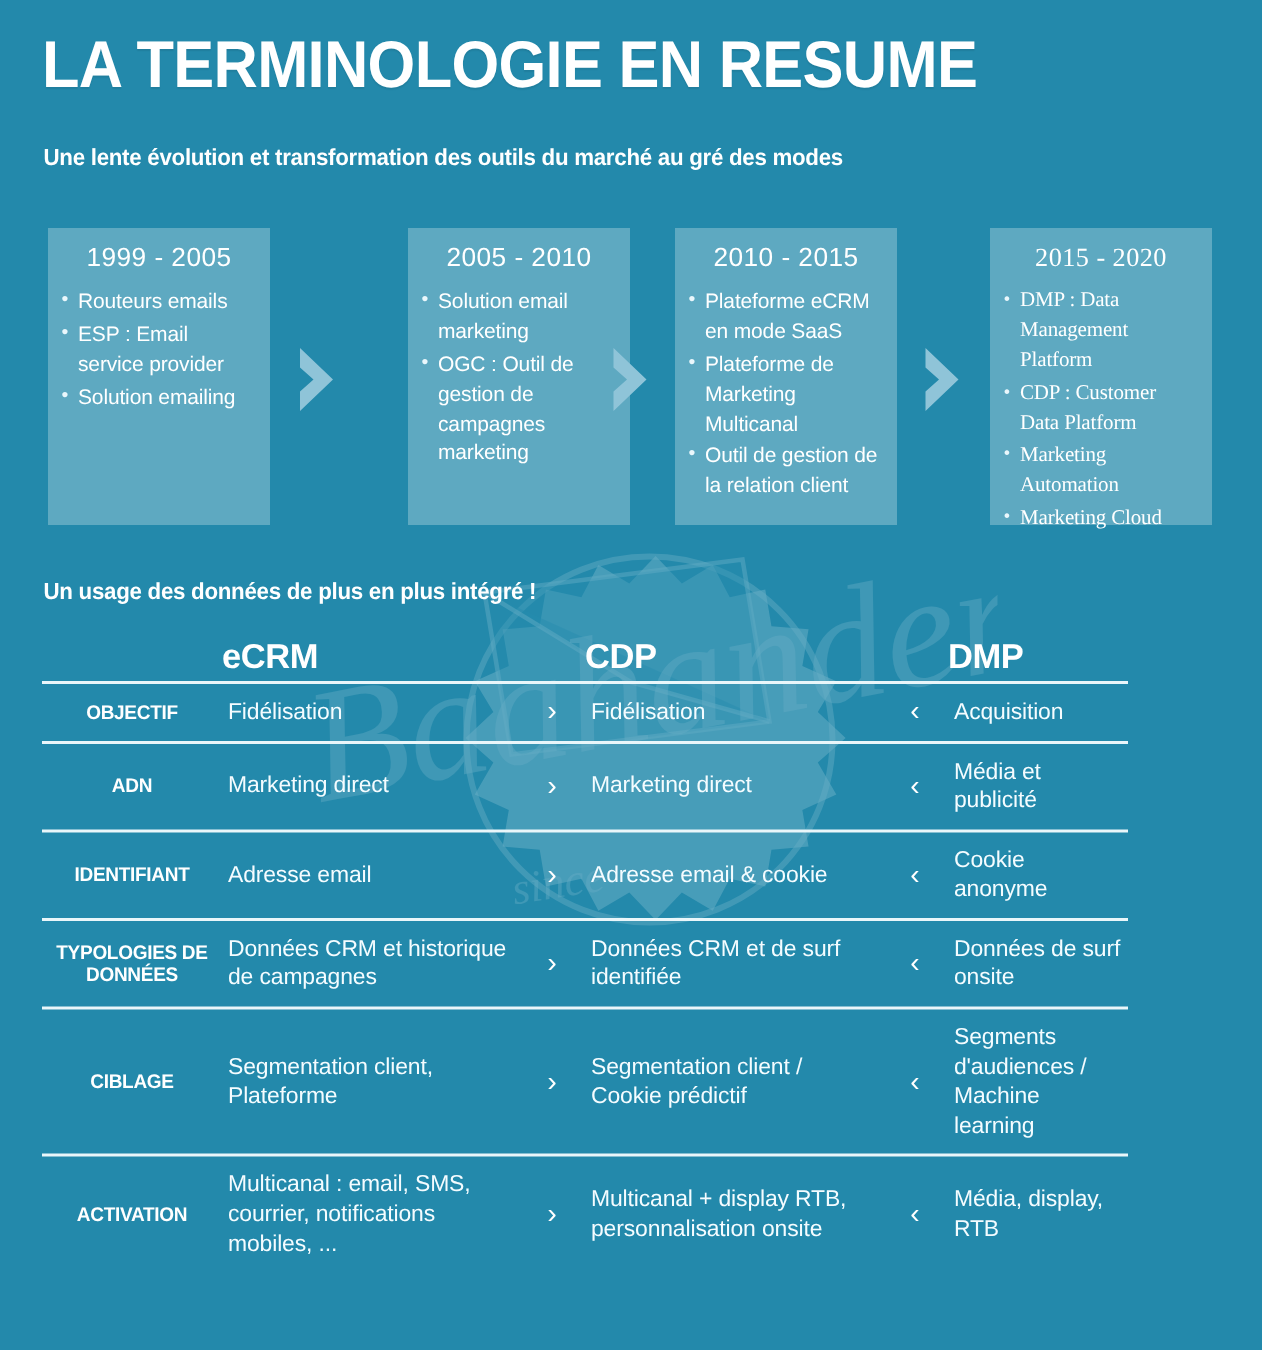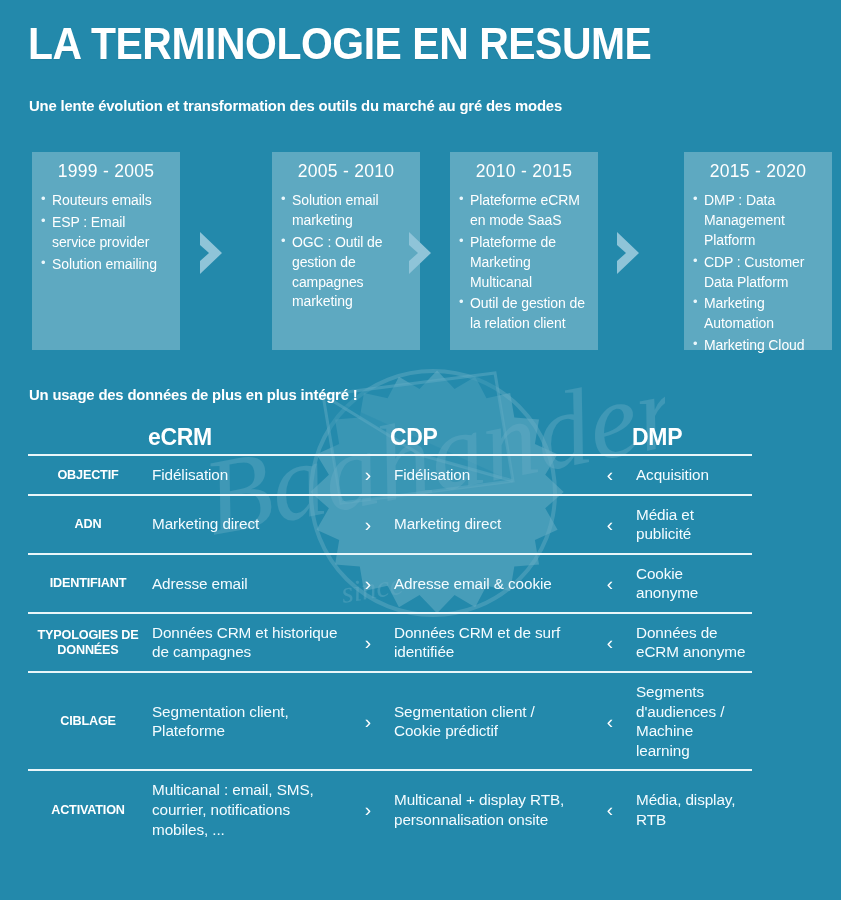--- a/index.html
+++ b/index.html
@@ -78,21 +78,21 @@
     position: absolute;
     top: 0;
     width: 148px;
     height: 198px;
     background: rgba(255,255,255,0.27);
     padding: 9px 9px 0 9px;
   }
   .era-box.b0 { left: 32px; }
   .era-box.b1 { left: 224px; margin-left: 48px; }
   .era-box.b2 { left: 450px; }
-  .era-box.b3 { left: 684px; }
+  .era-box.b3 { left: 660px; font-family: Liberation Serif, serif; }
 
   .era-title {
     text-align: center;
     font-size: 17.5px;
     font-weight: normal;
     letter-spacing: 0.3px;
     margin-bottom: 9px;
     white-space: nowrap;
     color: #ffffff;
   }
@@ -319,21 +319,21 @@
       <div class="arrowcell">‹</div>
       <div class="cell">Cookie anonyme</div>
     </div>
 
     <div class="grow body">
       <div class="rowlabel">TYPOLOGIES DE DONNÉES</div>
       <div class="cell">Données CRM et historique de campagnes</div>
       <div class="arrowcell">›</div>
       <div class="cell">Données CRM et de surf identifiée</div>
       <div class="arrowcell">‹</div>
-      <div class="cell">Données de eCRM anonyme</div>
+      <div class="cell">Données de surf onsite</div>
     </div>
 
     <div class="grow body">
       <div class="rowlabel">CIBLAGE</div>
       <div class="cell">Segmentation client, Plateforme</div>
       <div class="arrowcell">›</div>
       <div class="cell">Segmentation client / Cookie prédictif</div>
       <div class="arrowcell">‹</div>
       <div class="cell">Segments d'audiences / Machine learning</div>
     </div>

